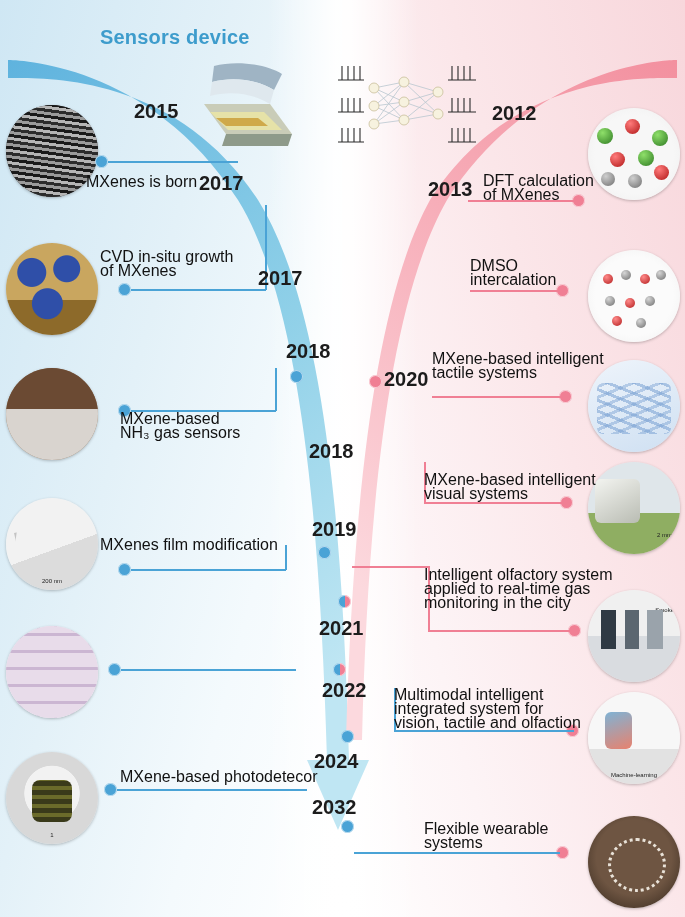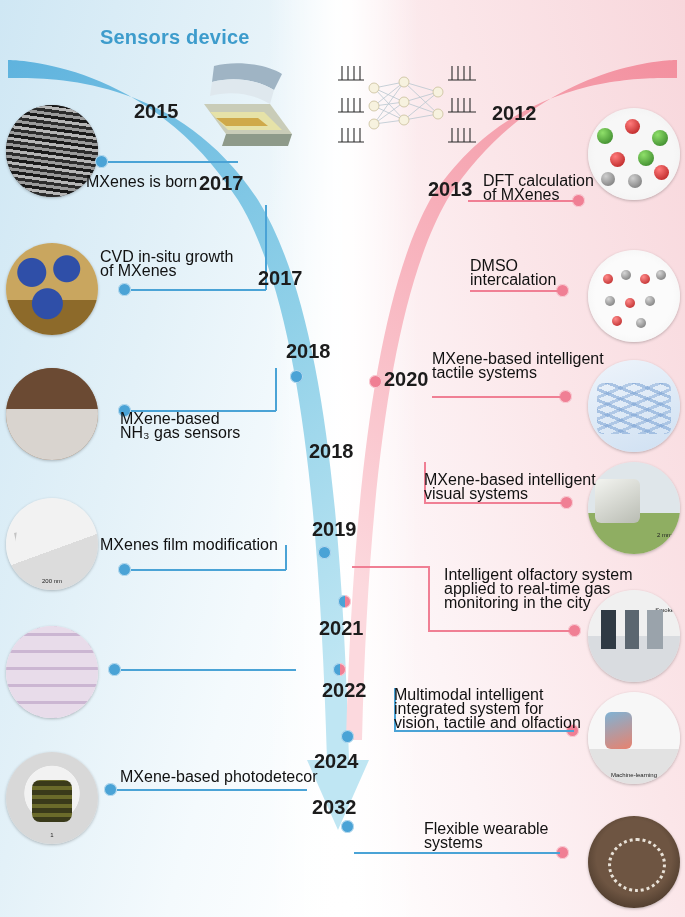--- a/index.html
+++ b/index.html
@@ -414,21 +414,21 @@
 
   <div class="thumb" style="left:588px; top:590px; width:92px; height:92px;">
     <div class="inner art-olfactory">
       <span class="thumb-label" style="bottom:auto; top:18%; right:6px; left:auto; text-align:right;">Smoke</span>
     </div>
   </div>
   <div class="dot pink" style="left:568px; top:624px;"></div>
   <div class="line h pink" style="left:428px; top:630px; width:146px;"></div>
   <div class="line v pink" style="left:428px; top:566px; height:66px;"></div>
   <div class="line h pink" style="left:352px; top:566px; width:78px;"></div>
-  <div class="caption" style="left:428px; top:568px;padding-left:16px;">Intelligent  olfactory system
+  <div class="caption" style="left:408px; top:568px;padding-left:16px;">Intelligent  olfactory system
 applied  to real-time gas
 monitoring  in the city</div>
 
   <div class="thumb" style="left:588px; top:692px; width:92px; height:92px;">
     <div class="inner art-multimodal">
       <span class="thumb-label">Machine-learning</span>
     </div>
   </div>
   <div class="dot pink" style="left:566px; top:724px;"></div>
   <div class="line h" style="left:394px; top:730px; width:180px;"></div>

